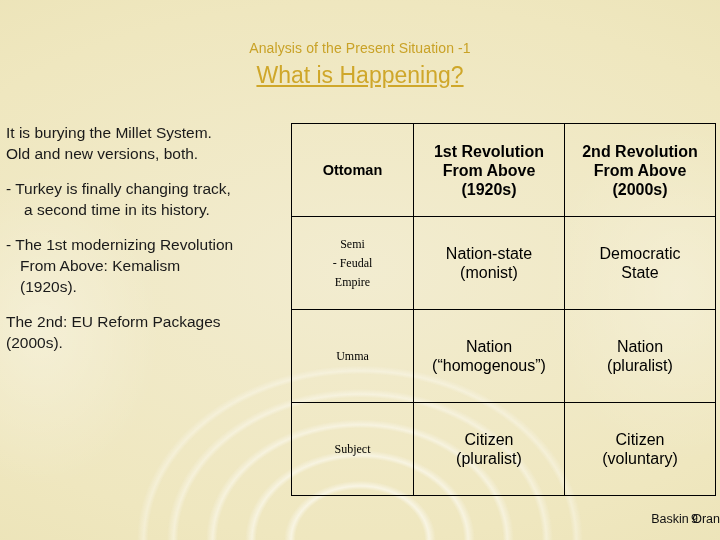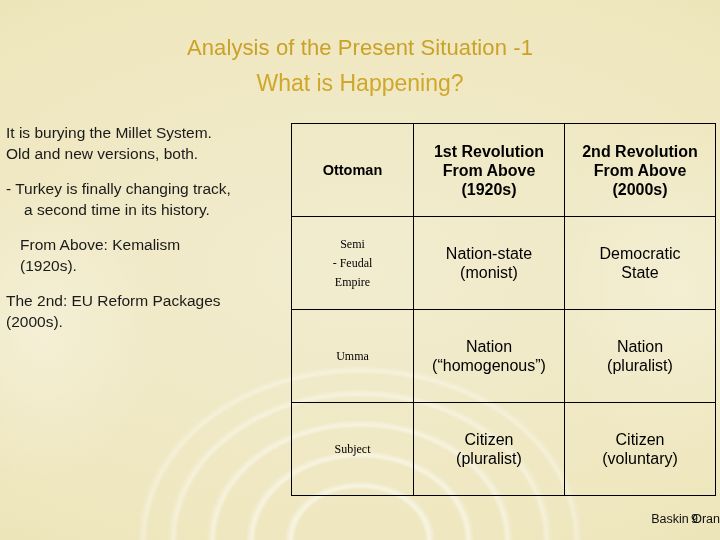--- a/index.html
+++ b/index.html
@@ -60,30 +60,30 @@
   }
 
   .title-block {
     position: absolute;
     left: 0;
     right: 0;
     top: 36px;
     text-align: center;
   }
   .title-line1 {
-    font-size: 22px;
+    font-size: 14px;
     color: #c9a227;
     letter-spacing: 0.1px;
     line-height: 24px;
   }
   .title-line2 {
     font-size: 23px;
     color: #cfa72a;
     line-height: 30px;
-    margin-top: 8px;
+    text-decoration: underline;
   }
 
   .left-col {
     position: absolute;
     left: 6px;
     top: 122px;
     width: 284px;
     font-size: 15.5px;
     color: #1a1a1a;
     line-height: 21px;
@@ -173,20 +173,21 @@
   <div class="left-col">
     <div class="para">
       <span>It is burying the Millet System.</span><br>
       <span>Old and new versions, both.</span>
     </div>
     <div class="para">
       <span>- Turkey is finally changing track,</span>
       <span class="ind">a second time in its history.</span>
     </div>
     <div class="para">
+      <span>- The 1st modernizing Revolution</span>
       <span class="ind-small">From Above:  Kemalism</span>
       <span class="ind-small">(1920s).</span>
     </div>
     <div class="para">
       <span>The 2nd: EU Reform Packages</span><br>
       <span>(2000s).</span>
     </div>
   </div>
 
   <table class="tbl">

